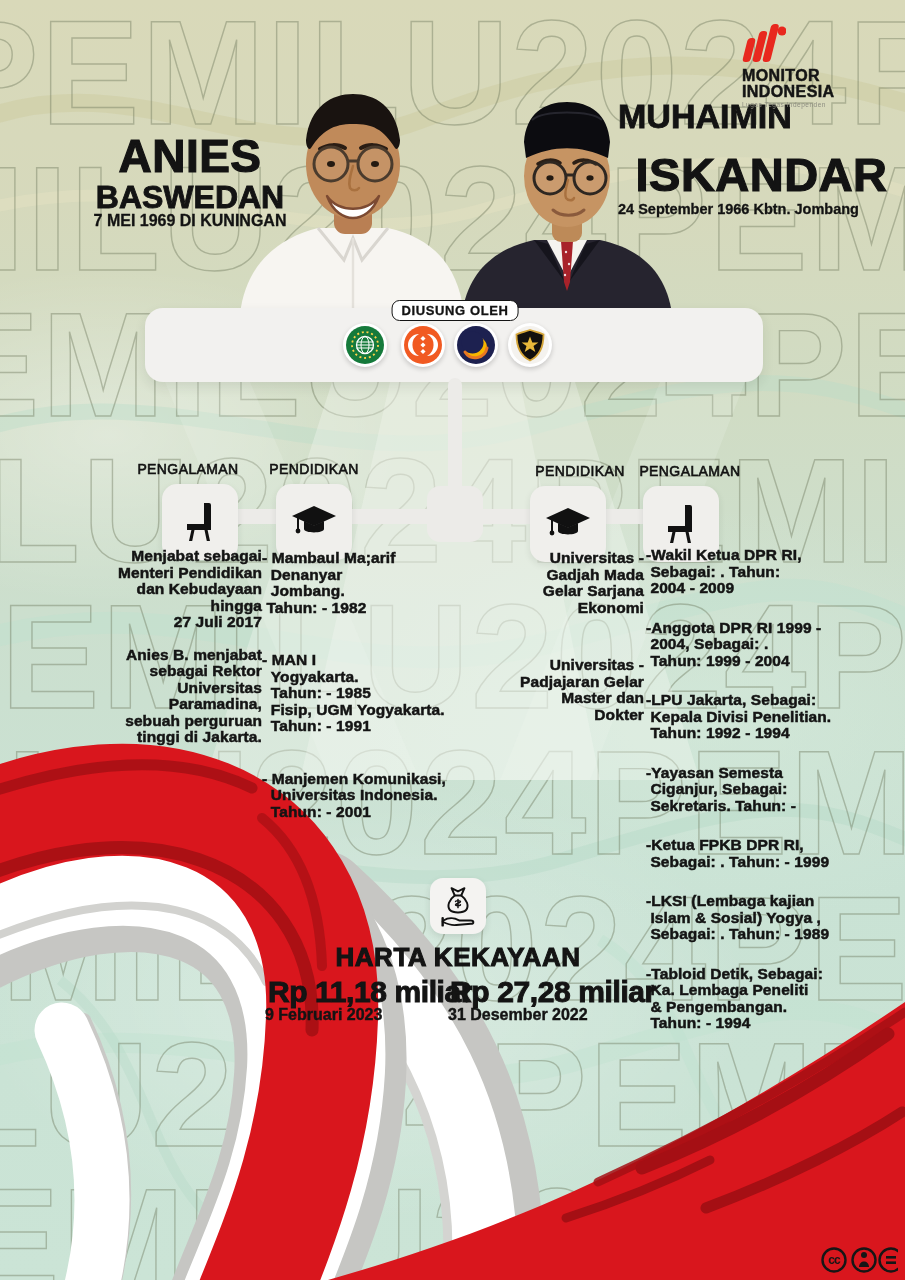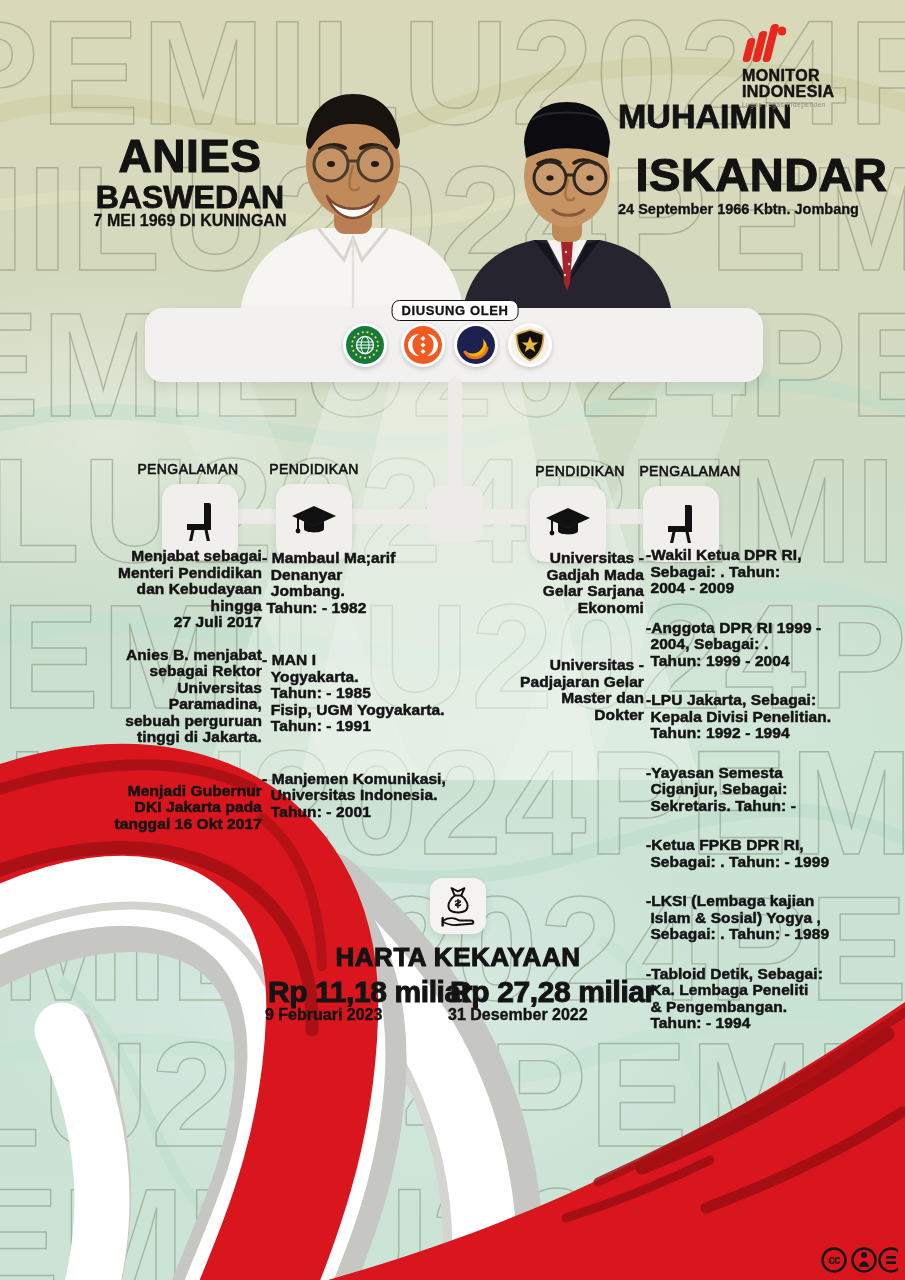--- a/index.html
+++ b/index.html
@@ -237,23 +237,20 @@
 Menteri Pendidikan
 dan Kebudayaan
 hingga
 27 Juli 2017</p>
     <p class="colp ar" style="margin-bottom:37px">Anies B. menjabat
 sebagai Rektor
 Universitas
 Paramadina,
 sebuah perguruan
 tinggi di Jakarta.</p>
-    <p class="colp ar">Menjadi Gubernur
-DKI Jakarta pada
-tanggal 16 Okt 2017</p>
   </div>
 
   <div class="col" style="left:262px;top:550px;width:212px">
     <p class="colp" style="margin-bottom:36px">- Mambaul Ma;arif
   Denanyar
   Jombang.
  Tahun: - 1982</p>
     <p class="colp" style="margin-bottom:36px">- MAN I
   Yogyakarta.
   Tahun: - 1985

